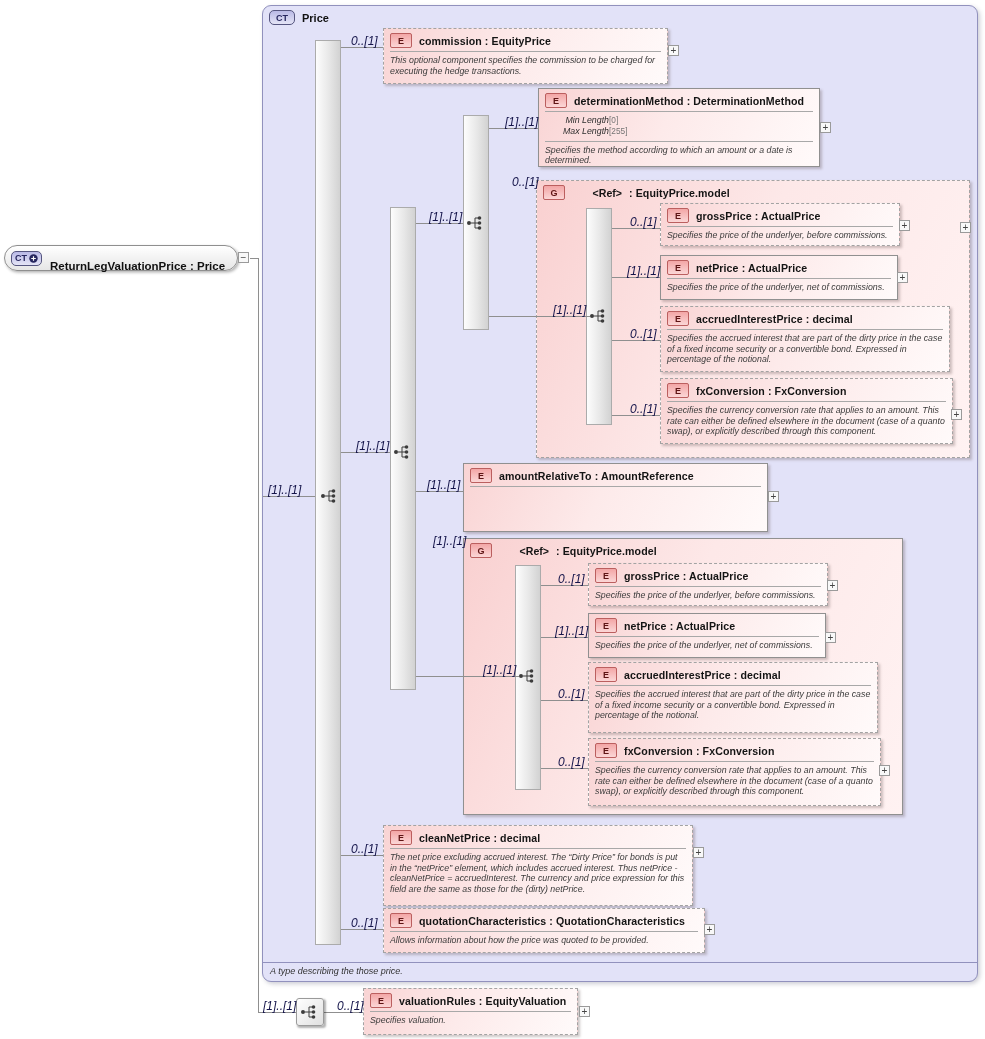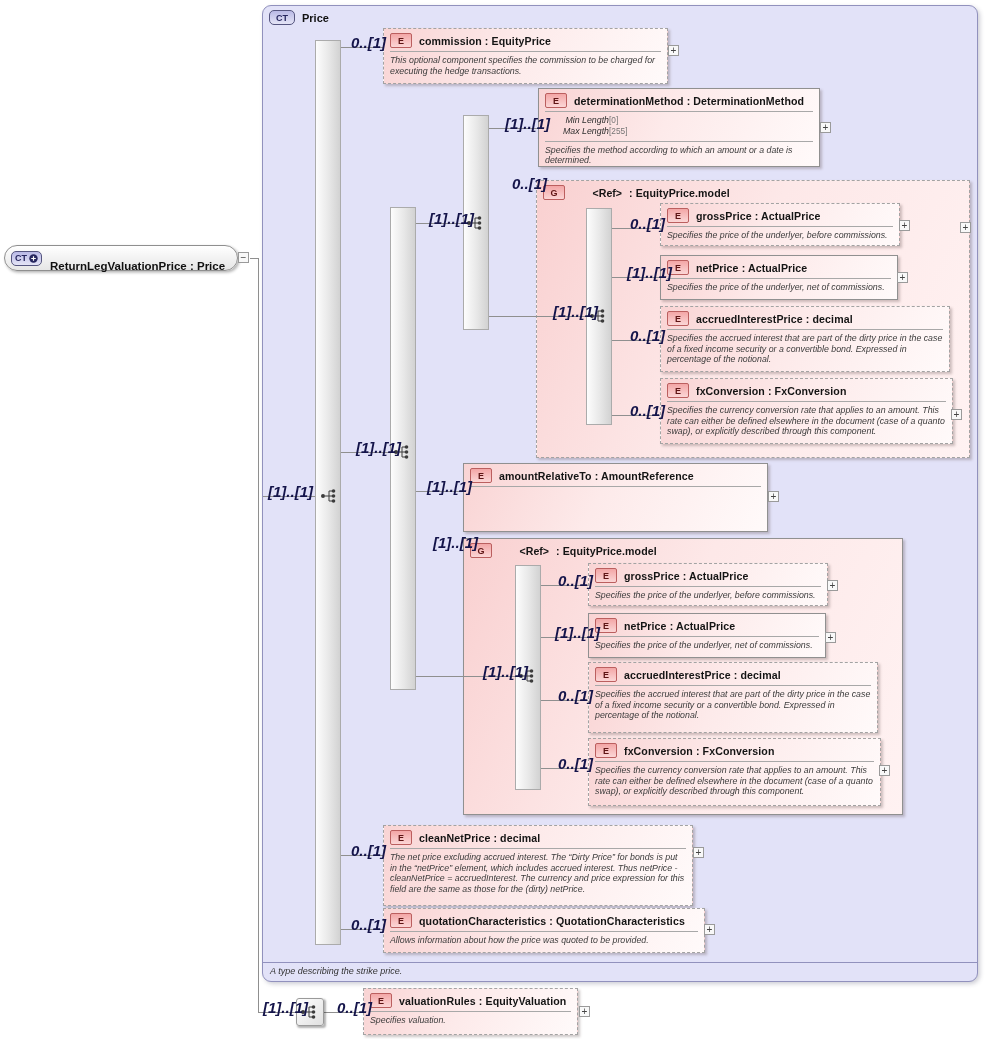--- a/index.html
+++ b/index.html
@@ -57,40 +57,40 @@
   .hd{display:flex;align-items:center;gap:7px;}
   .ttl{font-size:10.6px;font-weight:bold;color:#141414;white-space:nowrap;letter-spacing:.1px;}
   .gname{font-size:10.6px;font-weight:bold;color:#141414;width:50px;text-align:right;}
   .sep{border-top:1px solid #a8a8a8;margin:3px 0 3px;}
   .doc{font-size:8.8px;font-style:italic;color:#3b3b3b;line-height:1.2;}
   .facets{display:grid;grid-template-columns:64px auto;font-size:8.8px;color:#2e2e2e;line-height:1.3;}
   .facet-l{font-style:italic;text-align:right;}
   .facet-v{color:#767676;font-size:8.3px;}
 
   
-  .card{position:absolute;z-index:4;font-size:15px;font-weight:bold;font-style:italic;
+  .card{position:absolute;z-index:4;font-size:12px;font-weight:normal;font-style:italic;
         color:#14144a;white-space:nowrap;}
 
   
   .plus{position:absolute;z-index:5;width:11px;height:11px;box-sizing:border-box;
         border:1px solid #9a9a9a;background:#f8f8f8;color:#444;font-size:10px;
         display:flex;align-items:center;justify-content:center;line-height:1;}
 </style>
 </head>
 <body>
 
 <div class="canvas">
 
   <div class="container">
     <div class="chead">
       <span class="badge-ct">CT</span>
       <span class="ctitle">Price</span>
     </div>
     <div class="cfoot-line"></div>
-    <div class="cfoot">A type describing the strike price.</div>
+    <div class="cfoot">A type describing the those price.</div>
   </div>
 
   <div class="gbox dashed" style="left:536px;top:180px;width:434px;height:278px">
     <div class="hd">
       <span class="badge-e">G</span>
       <span class="gname">&lt;Ref&gt;</span>
       <span class="ttl">: EquityPrice.model</span>
     </div>
   </div>
   <div class="gbox" style="left:463px;top:538px;width:440px;height:277px">

